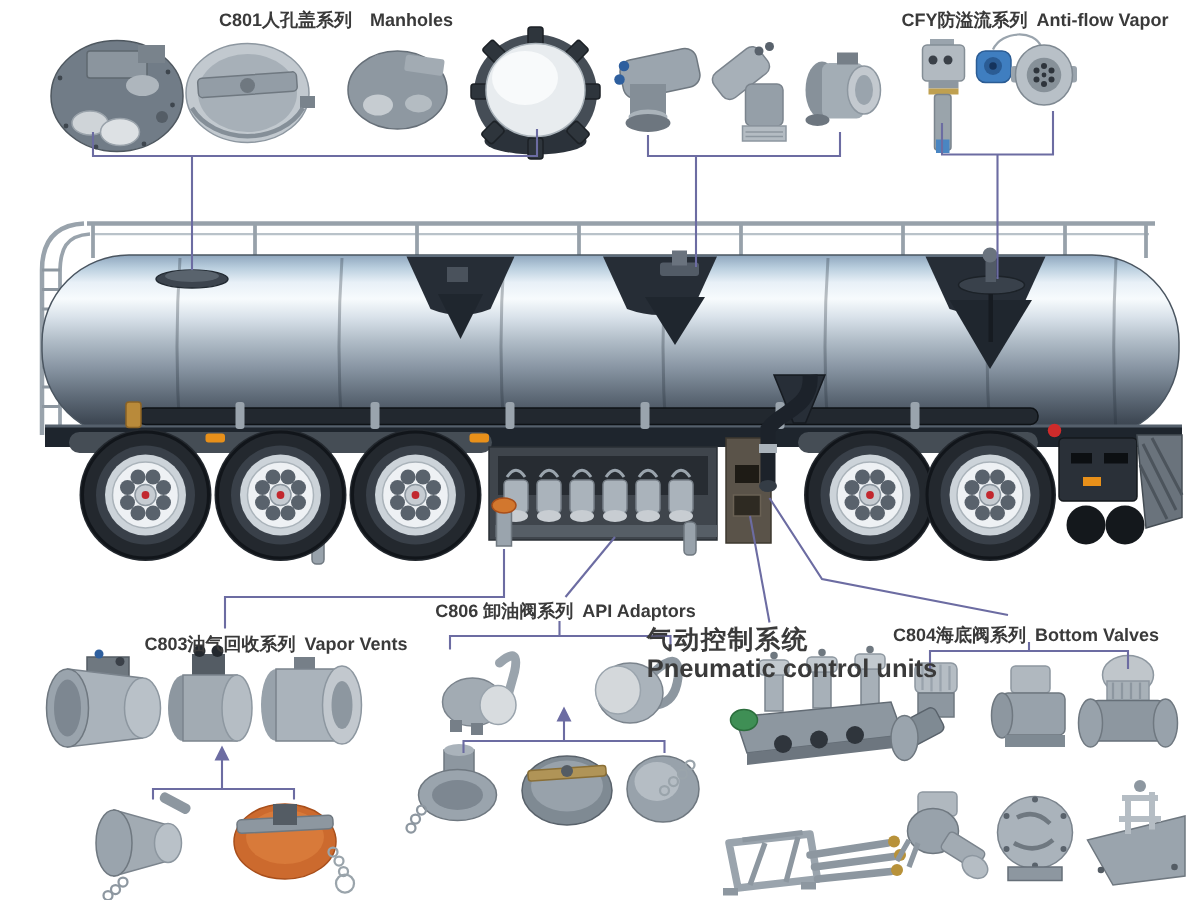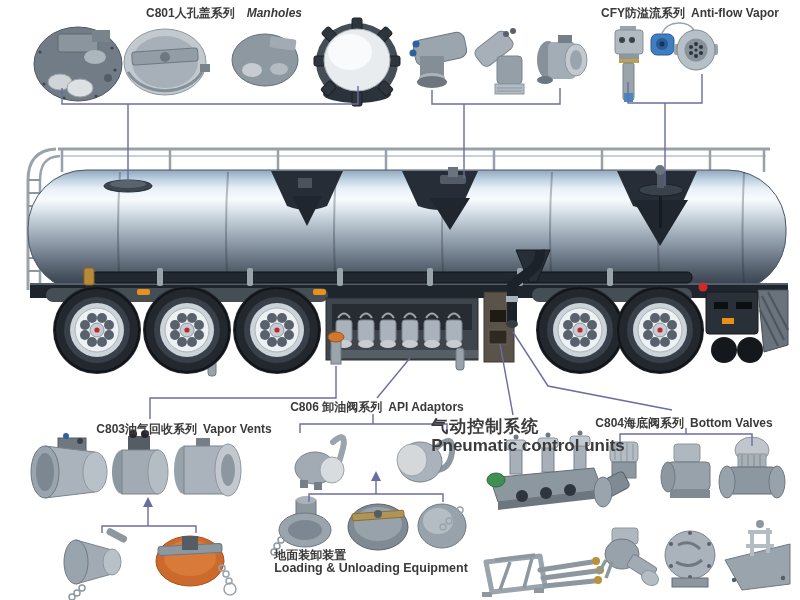--- a/index.html
+++ b/index.html
@@ -2,21 +2,21 @@
 <html><head>
 <meta charset="utf-8">
 <style>
   html,body{margin:0;padding:0;background:#888;}
   #canvas{position:relative;width:800px;height:600px;background:#ffffff;overflow:hidden;
           font-family:"Liberation Sans", sans-serif;}
   #art{position:absolute;left:0;top:0;}
   .lbl{position:absolute;font-weight:bold;font-size:12px;color:#3a3a3a;white-space:nowrap;}
   .ctr{transform:translateX(-50%);}
   .lbl .en{margin-left:6px;}
-  .lbl.wide .en{margin-left:12px;font-style:italic;}
+  .lbl.wide .en{margin-left:12px;}
   .two{line-height:1.12;font-size:17px;}
   .two .zh-line{letter-spacing:1px;}
   .loadlbl{line-height:1.1;}
   .loadlbl .en-line{font-size:12.5px;}
 </style>
 </head>
 <body>
 
 <div id="canvas">
 
@@ -520,18 +520,14 @@
 <div class="lbl ctr" style="left:377px;top:399px;">
   <span class="zh">C806 卸油阀系列</span><span class="en">API Adaptors</span>
 </div>
 <div class="lbl ctr two" style="left:528px;top:417px;">
   <div class="zh-line">气动控制系统</div>
   <div class="en-line">Pneumatic control units</div>
 </div>
 <div class="lbl ctr" style="left:684px;top:415px;">
   <span class="zh">C804海底阀系列</span><span class="en">Bottom Valves</span>
 </div>
-<div class="lbl ctr loadlbl" style="left:371px;top:549px;">
-  <div class="zh-line">地面装卸装置</div>
-  <div class="en-line">Loading &amp; Unloading Equipment</div>
-</div>
 
 </div>
 
 </body></html>

